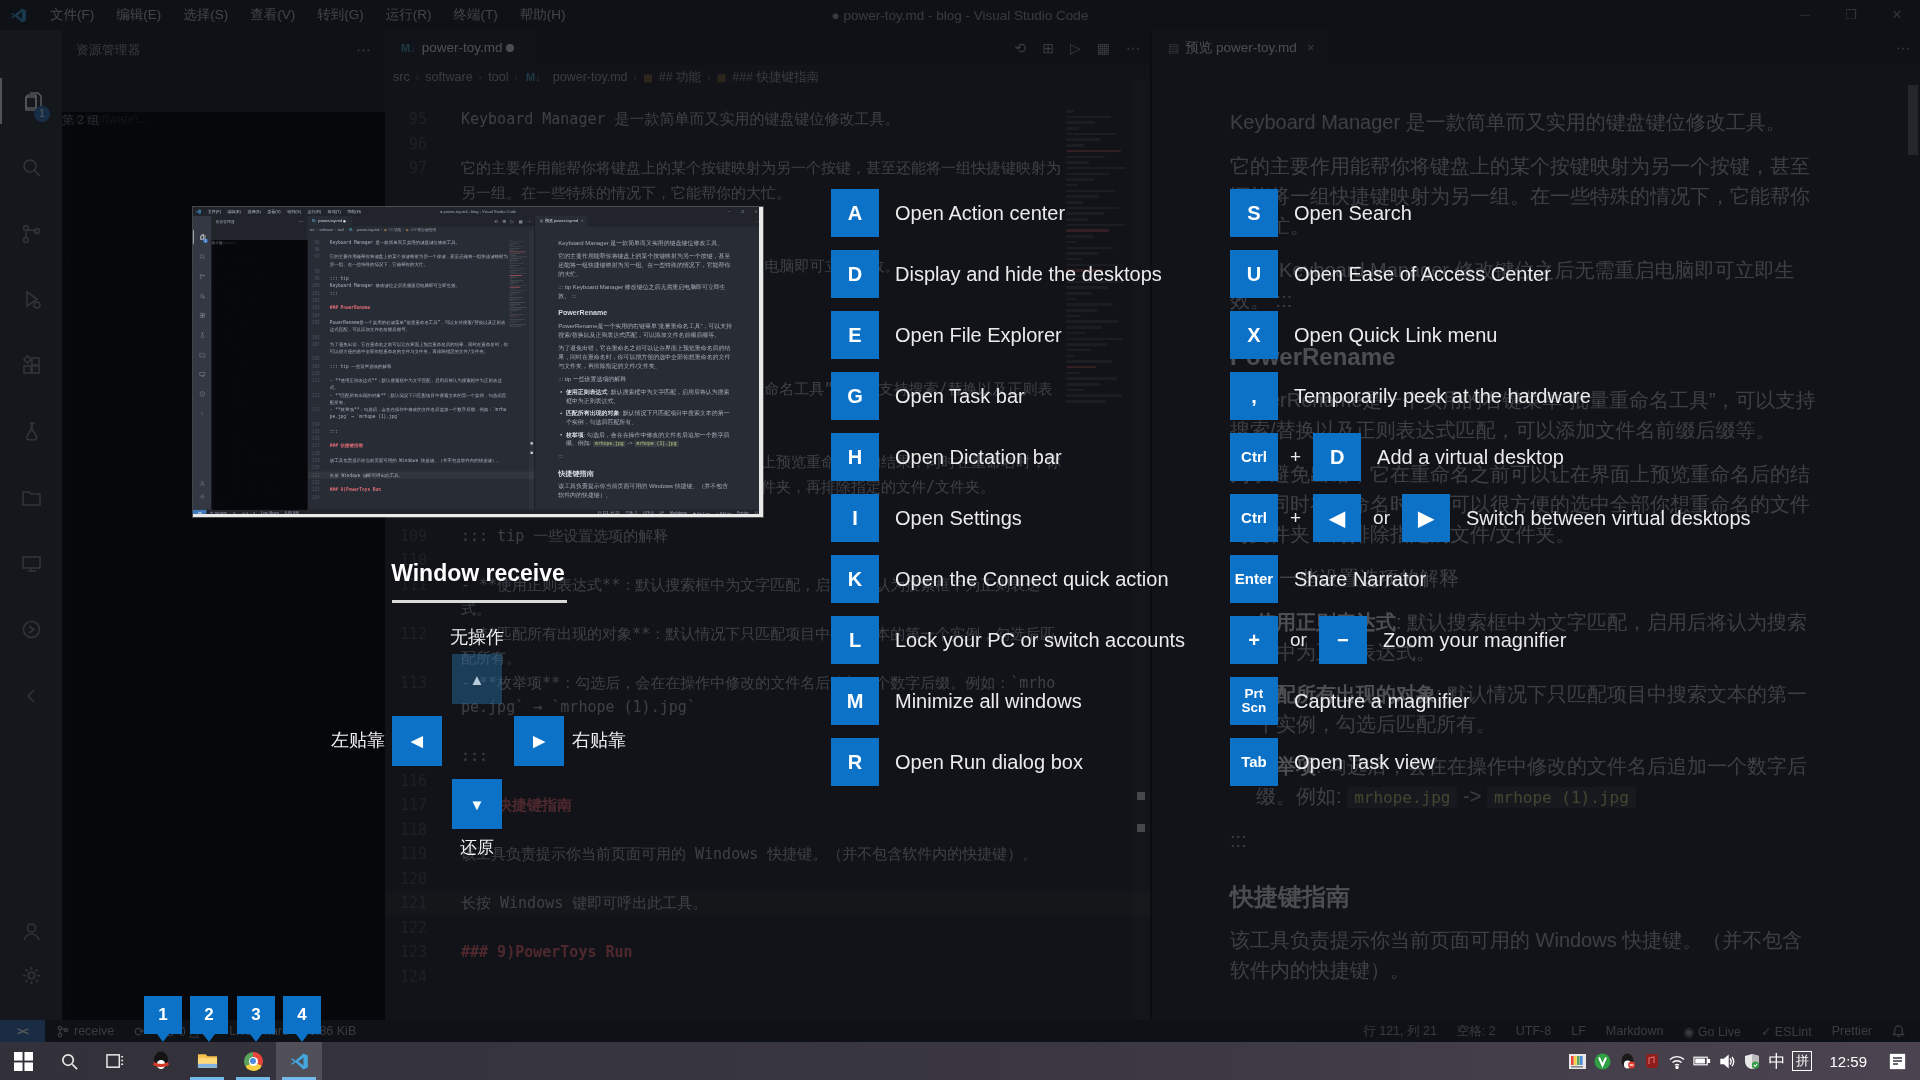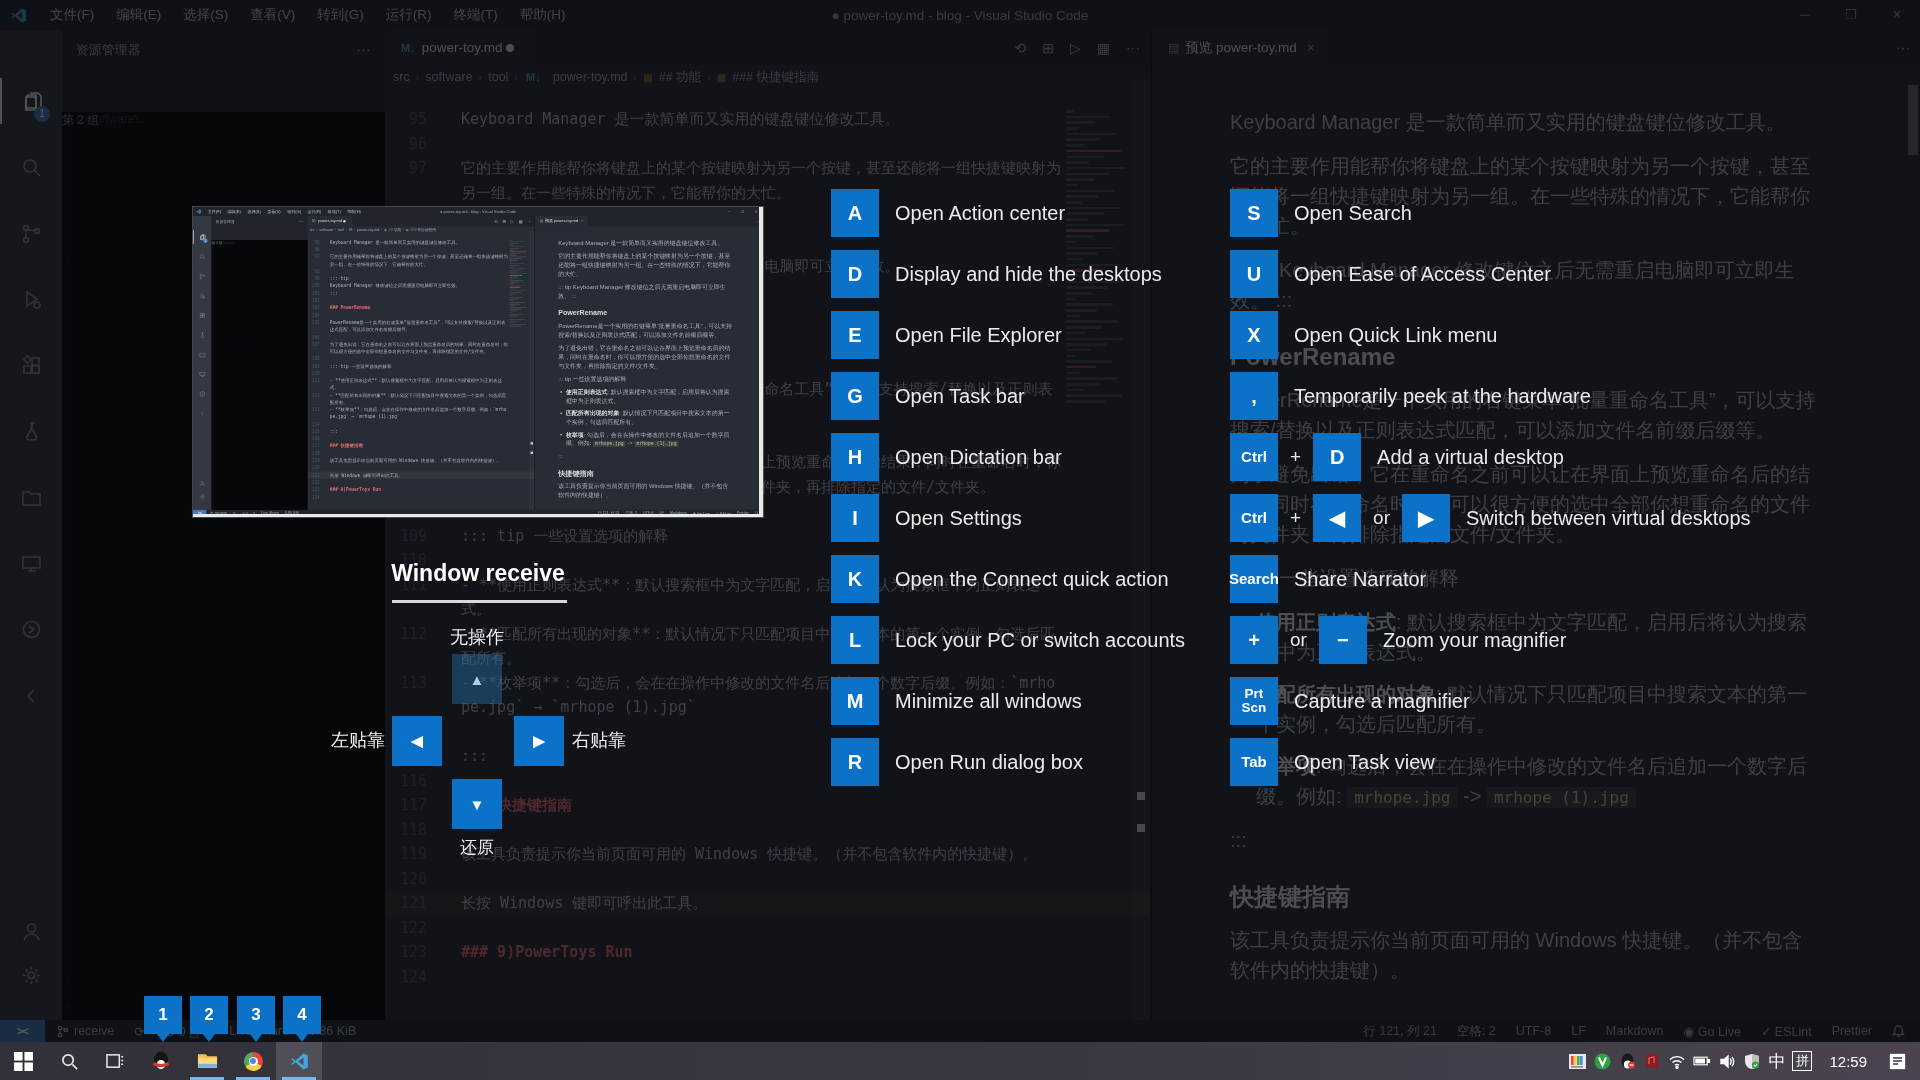--- a/index.html
+++ b/index.html
@@ -1316,21 +1316,21 @@
         </div>
         <div class="sc-row" style="top: 305px; left: 0px;">
           <div class="sc-key small">Ctrl</div>
           <span class="sc-sep">+</span>
           <div class="sc-key">◀</div>
           <span class="sc-sep">or</span>
           <div class="sc-key">▶</div>
           <span class="sc-lbl">Switch between virtual desktops</span>
         </div>
         <div class="sc-row" style="top: 366px; left: 0px;">
-          <div class="sc-key small">Search</div>
+          <div class="sc-key small">Enter</div>
           <span class="sc-lbl">Share Narrator</span>
         </div>
         <div class="sc-row" style="top: 427px; left: 0px;">
           <div class="sc-key">+</div>
           <span class="sc-sep">or</span>
           <div class="sc-key">−</div>
           <span class="sc-lbl">Zoom your magnifier</span>
         </div>
         <div class="sc-row" style="top: 488px; left: 0px;">
           <div class="sc-key tiny" style="flex-direction: column;">

